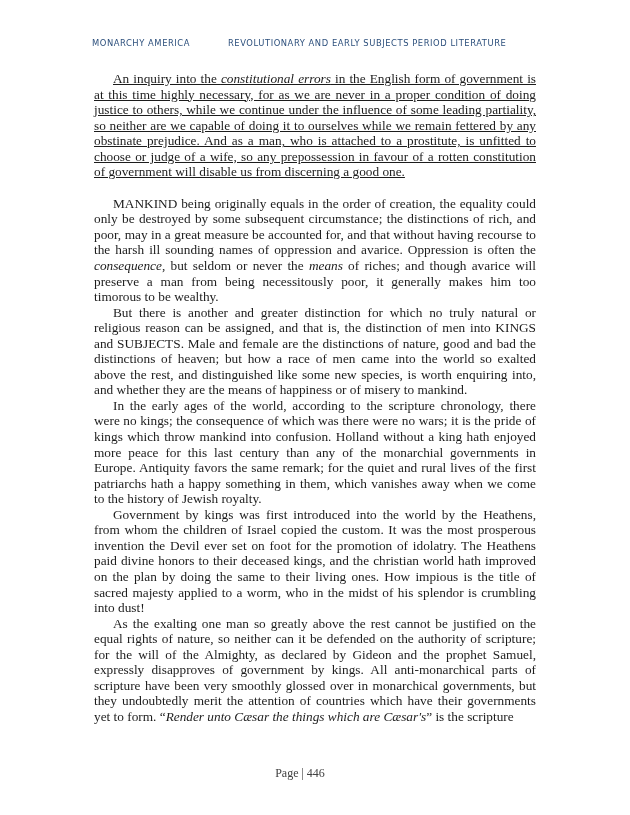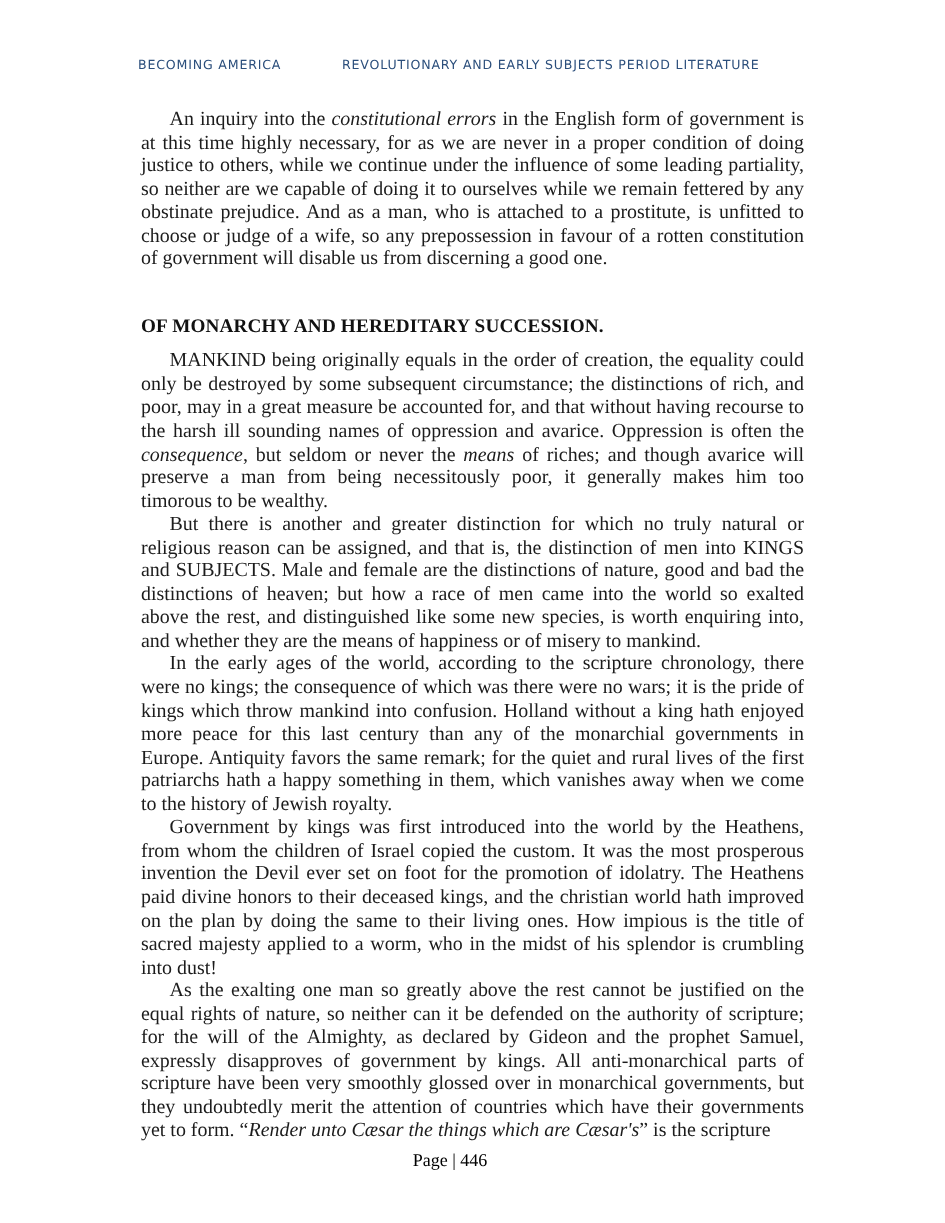--- a/index.html
+++ b/index.html
@@ -45,53 +45,53 @@
       color: #1c1c1c;
     }
     .content p {
       margin: 0;
       text-indent: 19px;
       text-align: justify;
       hyphens: none;
     }
     .content p.first {
       margin-bottom: 16px;
+      text-decoration: underline;
     }
     .section-heading {
       margin: 30px 0 7px 0;
       font-family: "Liberation Serif", serif;
       font-weight: bold;
       font-size: 12.8px;
       letter-spacing: 0.1px;
       color: #111;
     }
     .footer {
       position: absolute;
       top: 766px;
       left: 0;
       width: 600px;
       text-align: center;
       font-family: "Liberation Serif", serif;
       font-size: 12px;
-      color: #000000;
+      color: #404040;
     }
     em { font-style: italic; }
   </style>
 </head>
 <body>
 
 <div class="running-header">
-  <span class="left">BECOMING AMERICA</span>
+  <span class="left">MONARCHY AMERICA</span>
   <span class="right">REVOLUTIONARY AND EARLY SUBJECTS PERIOD LITERATURE</span>
 </div>
 
 <div class="content">
   <p class="first"><span>An inquiry into the </span><em>constitutional errors</em><span> in the English form of government is at this time highly necessary, for as we are never in a proper condition of doing justice to others, while we continue under the influence of some leading partiality, so neither are we capable of doing it to ourselves while we remain fettered by any obstinate prejudice. And as a man, who is attached to a prostitute, is unfitted to choose or judge of a wife, so any prepossession in favour of a rotten constitution of government will disable us from discerning a good one.</span></p>
 
-  <div class="section-heading">OF MONARCHY AND HEREDITARY SUCCESSION.</div>
 
   <p><span>MANKIND being originally equals in the order of creation, the equality could only be destroyed by some subsequent circumstance; the distinctions of rich, and poor, may in a great measure be accounted for, and that without having recourse to the harsh ill sounding names of oppression and avarice. Oppression is often the </span><em>consequence</em><span>, but seldom or never the </span><em>means</em><span> of riches; and though avarice will preserve a man from being necessitously poor, it generally makes him too timorous to be wealthy.</span></p>
 
   <p>But there is another and greater distinction for which no truly natural or religious reason can be assigned, and that is, the distinction of men into KINGS and SUBJECTS. Male and female are the distinctions of nature, good and bad the distinctions of heaven; but how a race of men came into the world so exalted above the rest, and distinguished like some new species, is worth enquiring into, and whether they are the means of happiness or of misery to mankind.</p>
 
   <p>In the early ages of the world, according to the scripture chronology, there were no kings; the consequence of which was there were no wars; it is the pride of kings which throw mankind into confusion. Holland without a king hath enjoyed more peace for this last century than any of the monarchial governments in Europe. Antiquity favors the same remark; for the quiet and rural lives of the first patriarchs hath a happy something in them, which vanishes away when we come to the history of Jewish royalty.</p>
 
   <p>Government by kings was first introduced into the world by the Heathens, from whom the children of Israel copied the custom. It was the most prosperous invention the Devil ever set on foot for the promotion of idolatry. The Heathens paid divine honors to their deceased kings, and the christian world hath improved on the plan by doing the same to their living ones. How impious is the title of sacred majesty applied to a worm, who in the midst of his splendor is crumbling into dust!</p>
 
   <p><span>As the exalting one man so greatly above the rest cannot be justified on the equal rights of nature, so neither can it be defended on the authority of scripture; for the will of the Almighty, as declared by Gideon and the prophet Samuel, expressly disapproves of government by kings. All anti-monarchical parts of scripture have been very smoothly glossed over in monarchical governments, but they undoubtedly merit the attention of countries which have their governments yet to form. “</span><em>Render unto Cæsar the things which are Cæsar's</em><span>” is the scripture</span></p>

